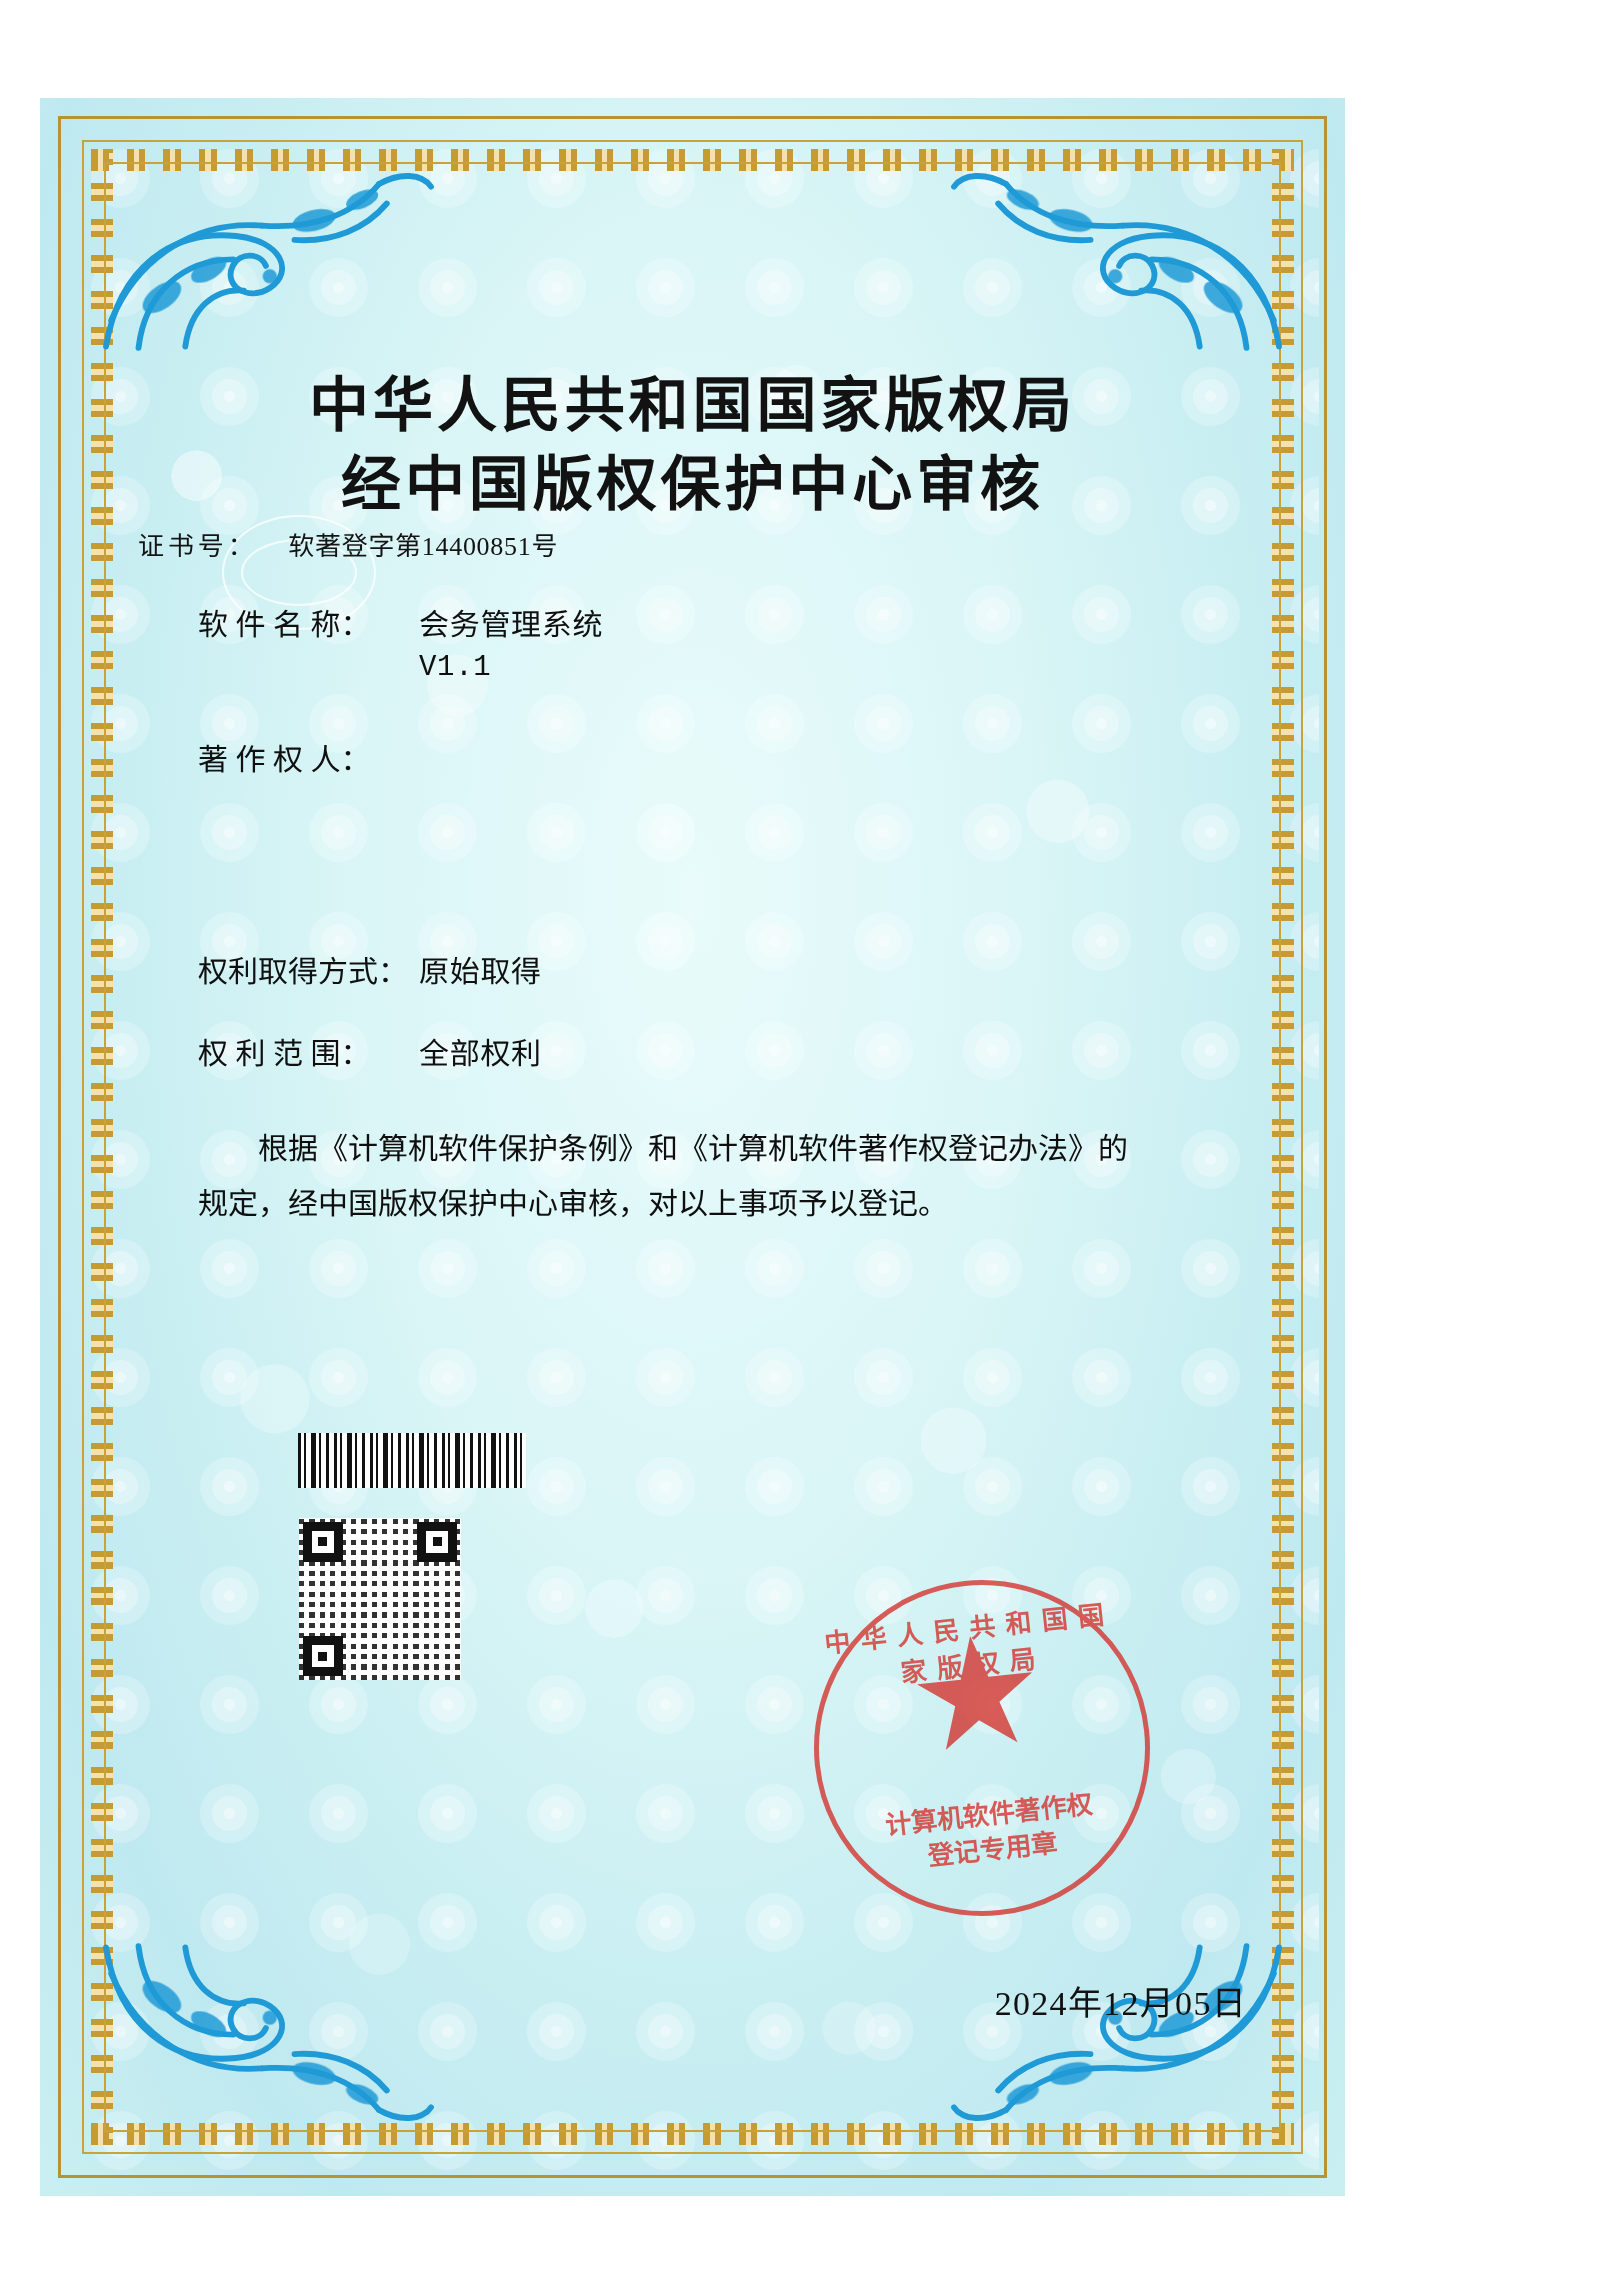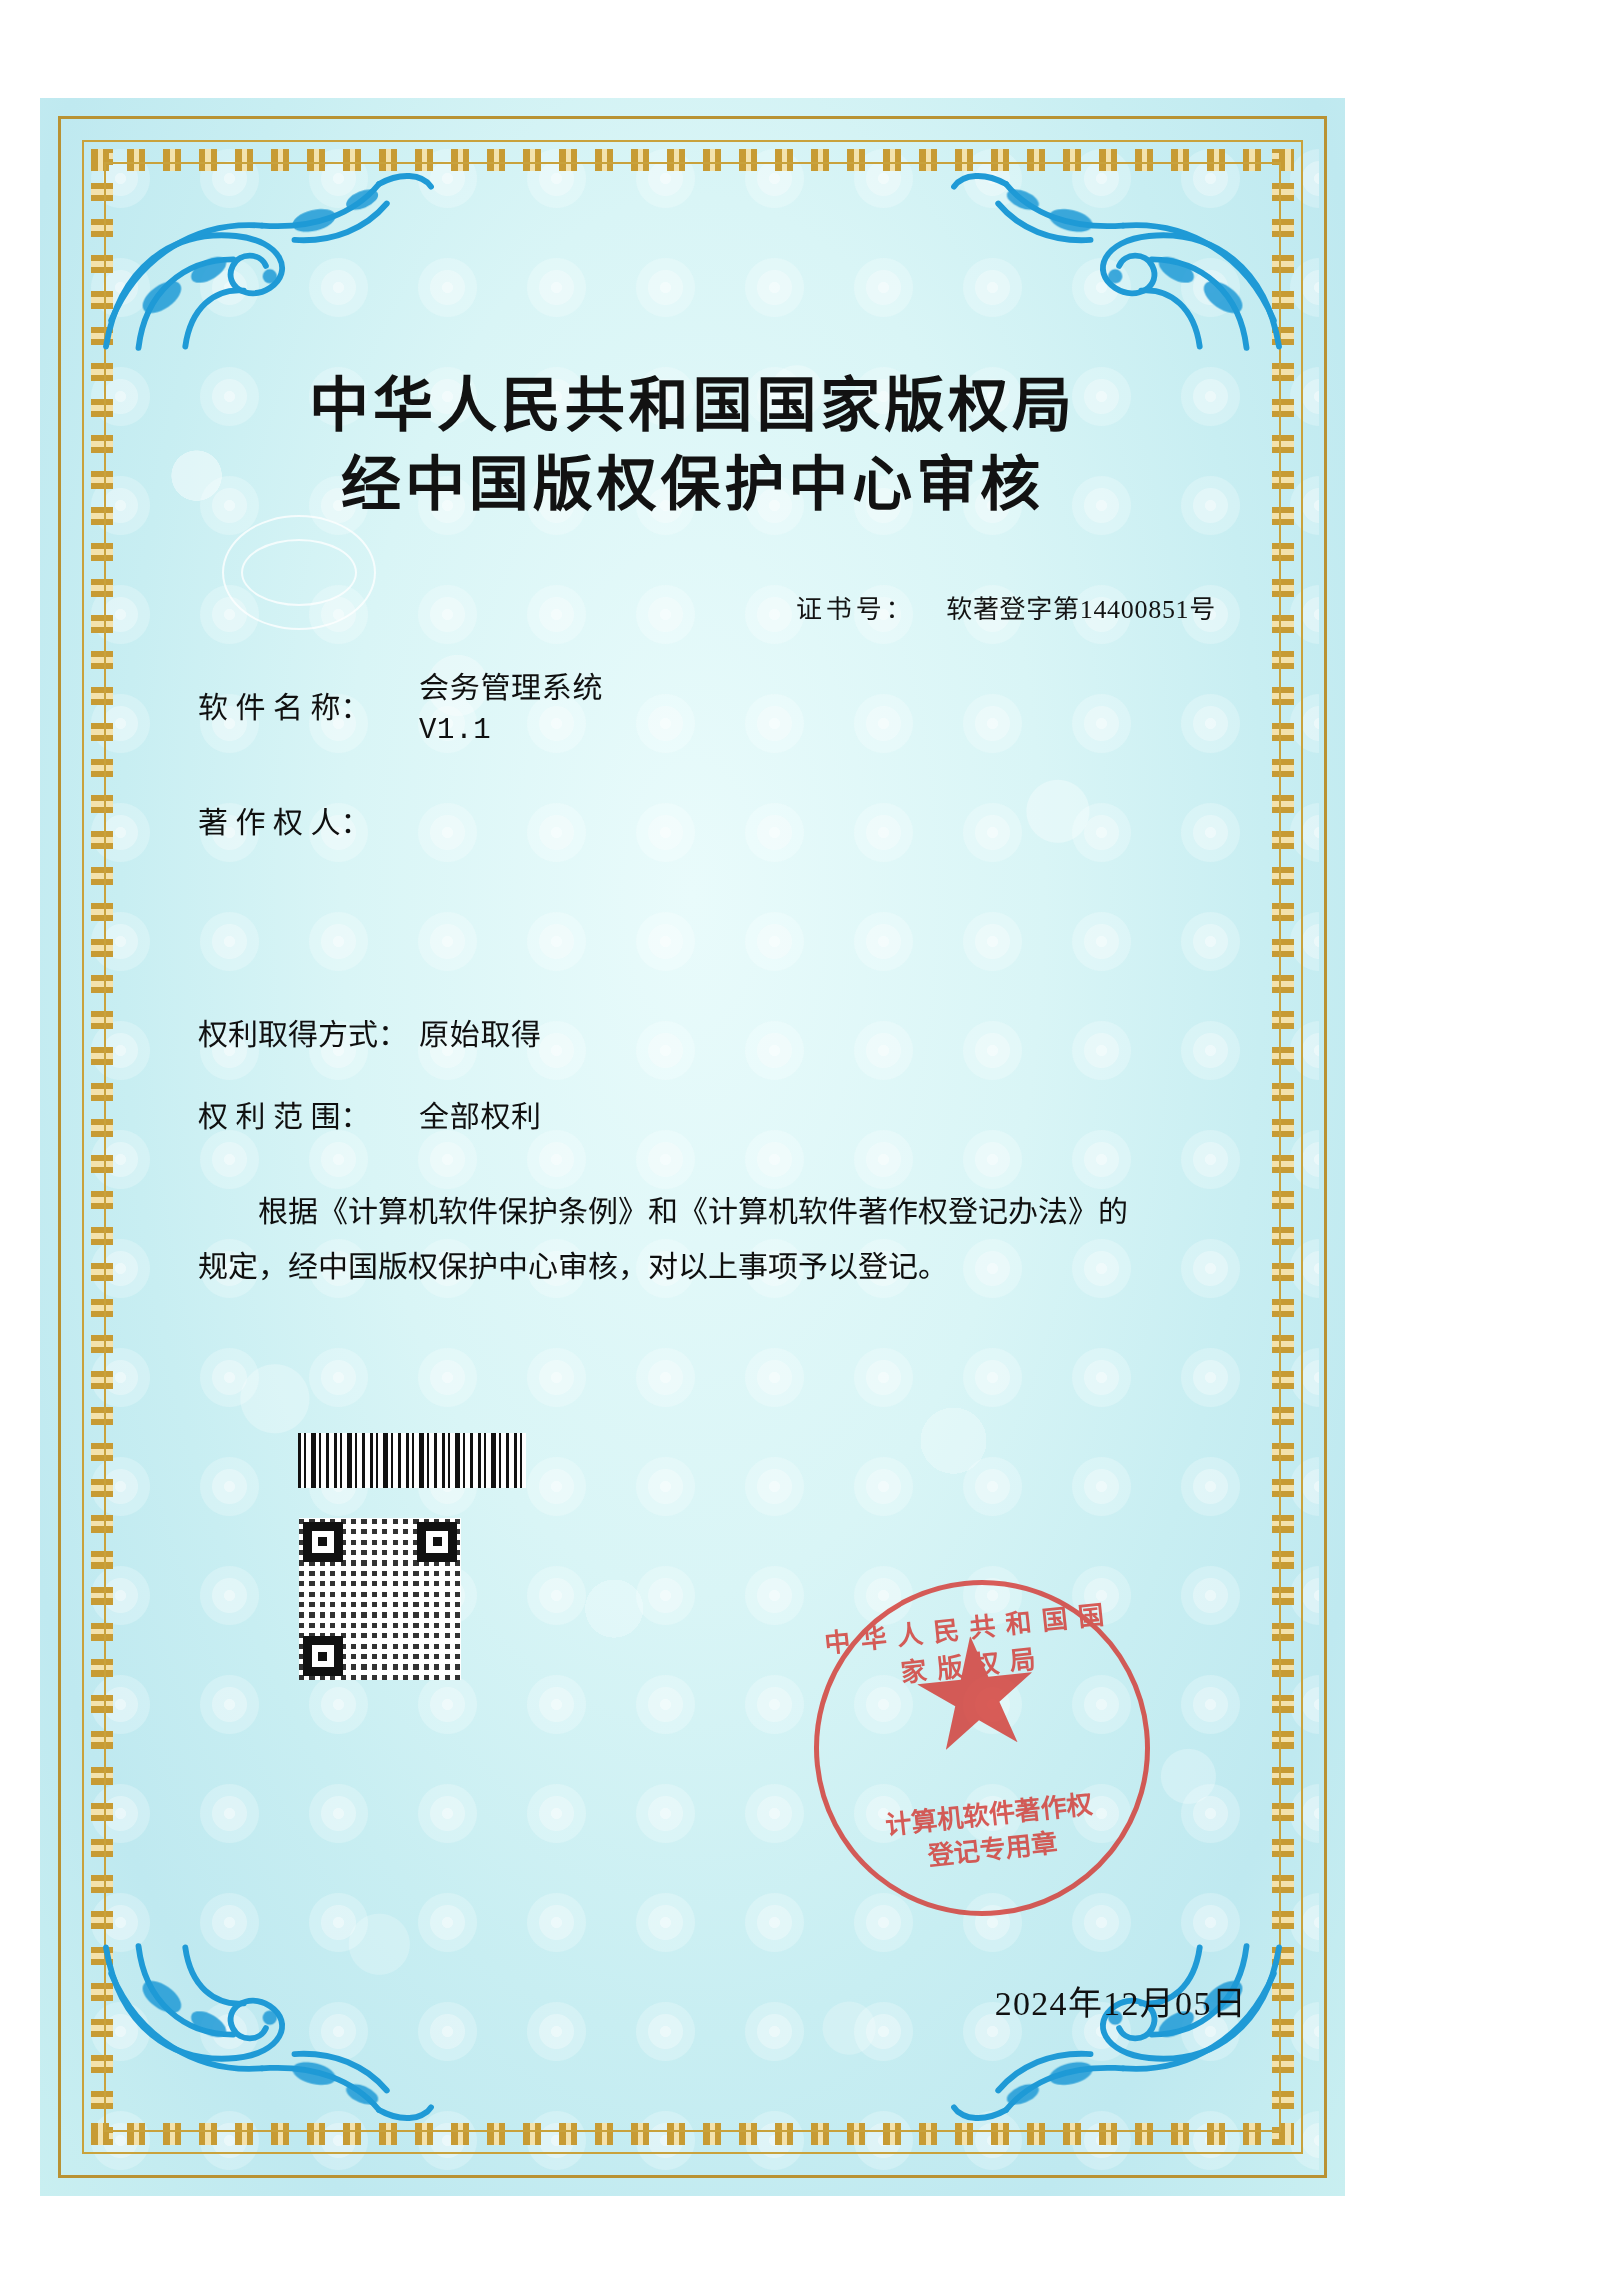--- a/index.html
+++ b/index.html
@@ -119,33 +119,32 @@
     font-family:"Liberation Serif", serif;
     font-weight:bold;
     font-size:60px;
     letter-spacing:3.9px;
     color:#121212;
     line-height:1.32;
     white-space:nowrap;
   }
 
   .cert-no{
-    margin-top:63px;
-    text-align:right;
+    text-align:left;
     padding-right:31px;
     font-size:26px;
     color:#141414;
     letter-spacing:0.7px;
   }
   .cert-no .label{letter-spacing:3.9px;}
   .cert-no .value{margin-left:23.5px;}
 
   .field{
     display:flex;
-    align-items:center;
+    align-items:flex-start;
     margin-top:38px;
     padding-left:60px;
     font-size:30px;
     color:#101010;
   }
   .field .key{
     width:221px;
     flex:0 0 221px;
     letter-spacing:0;
     white-space:nowrap;

